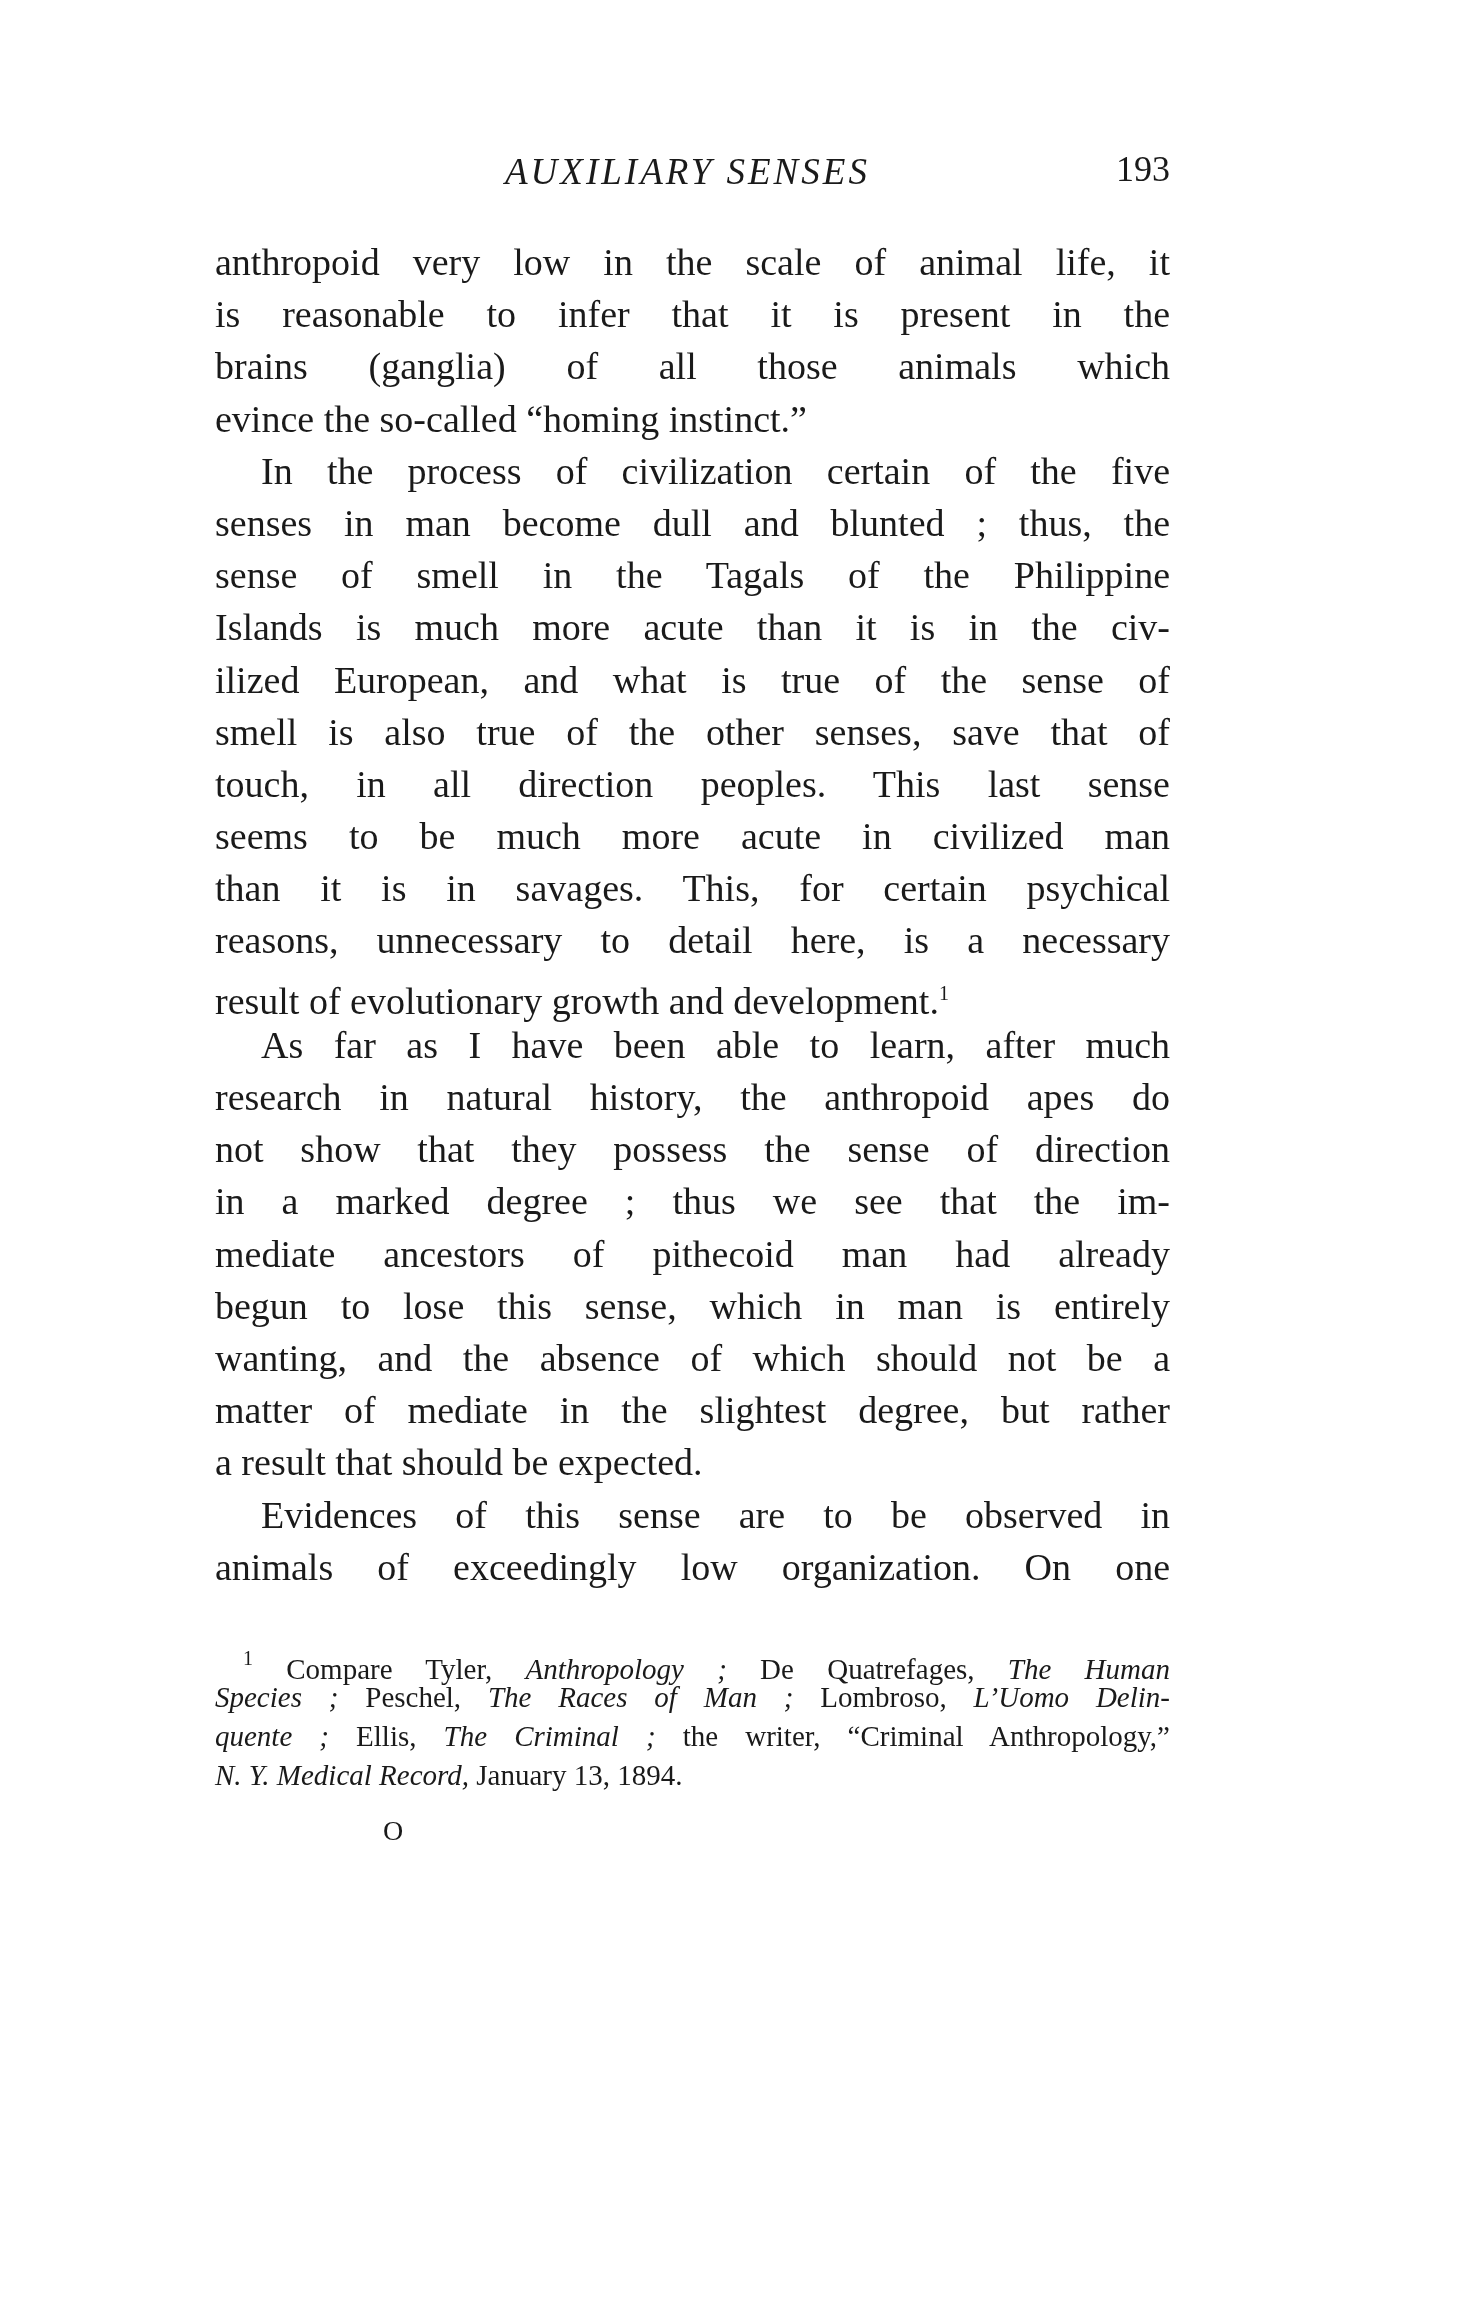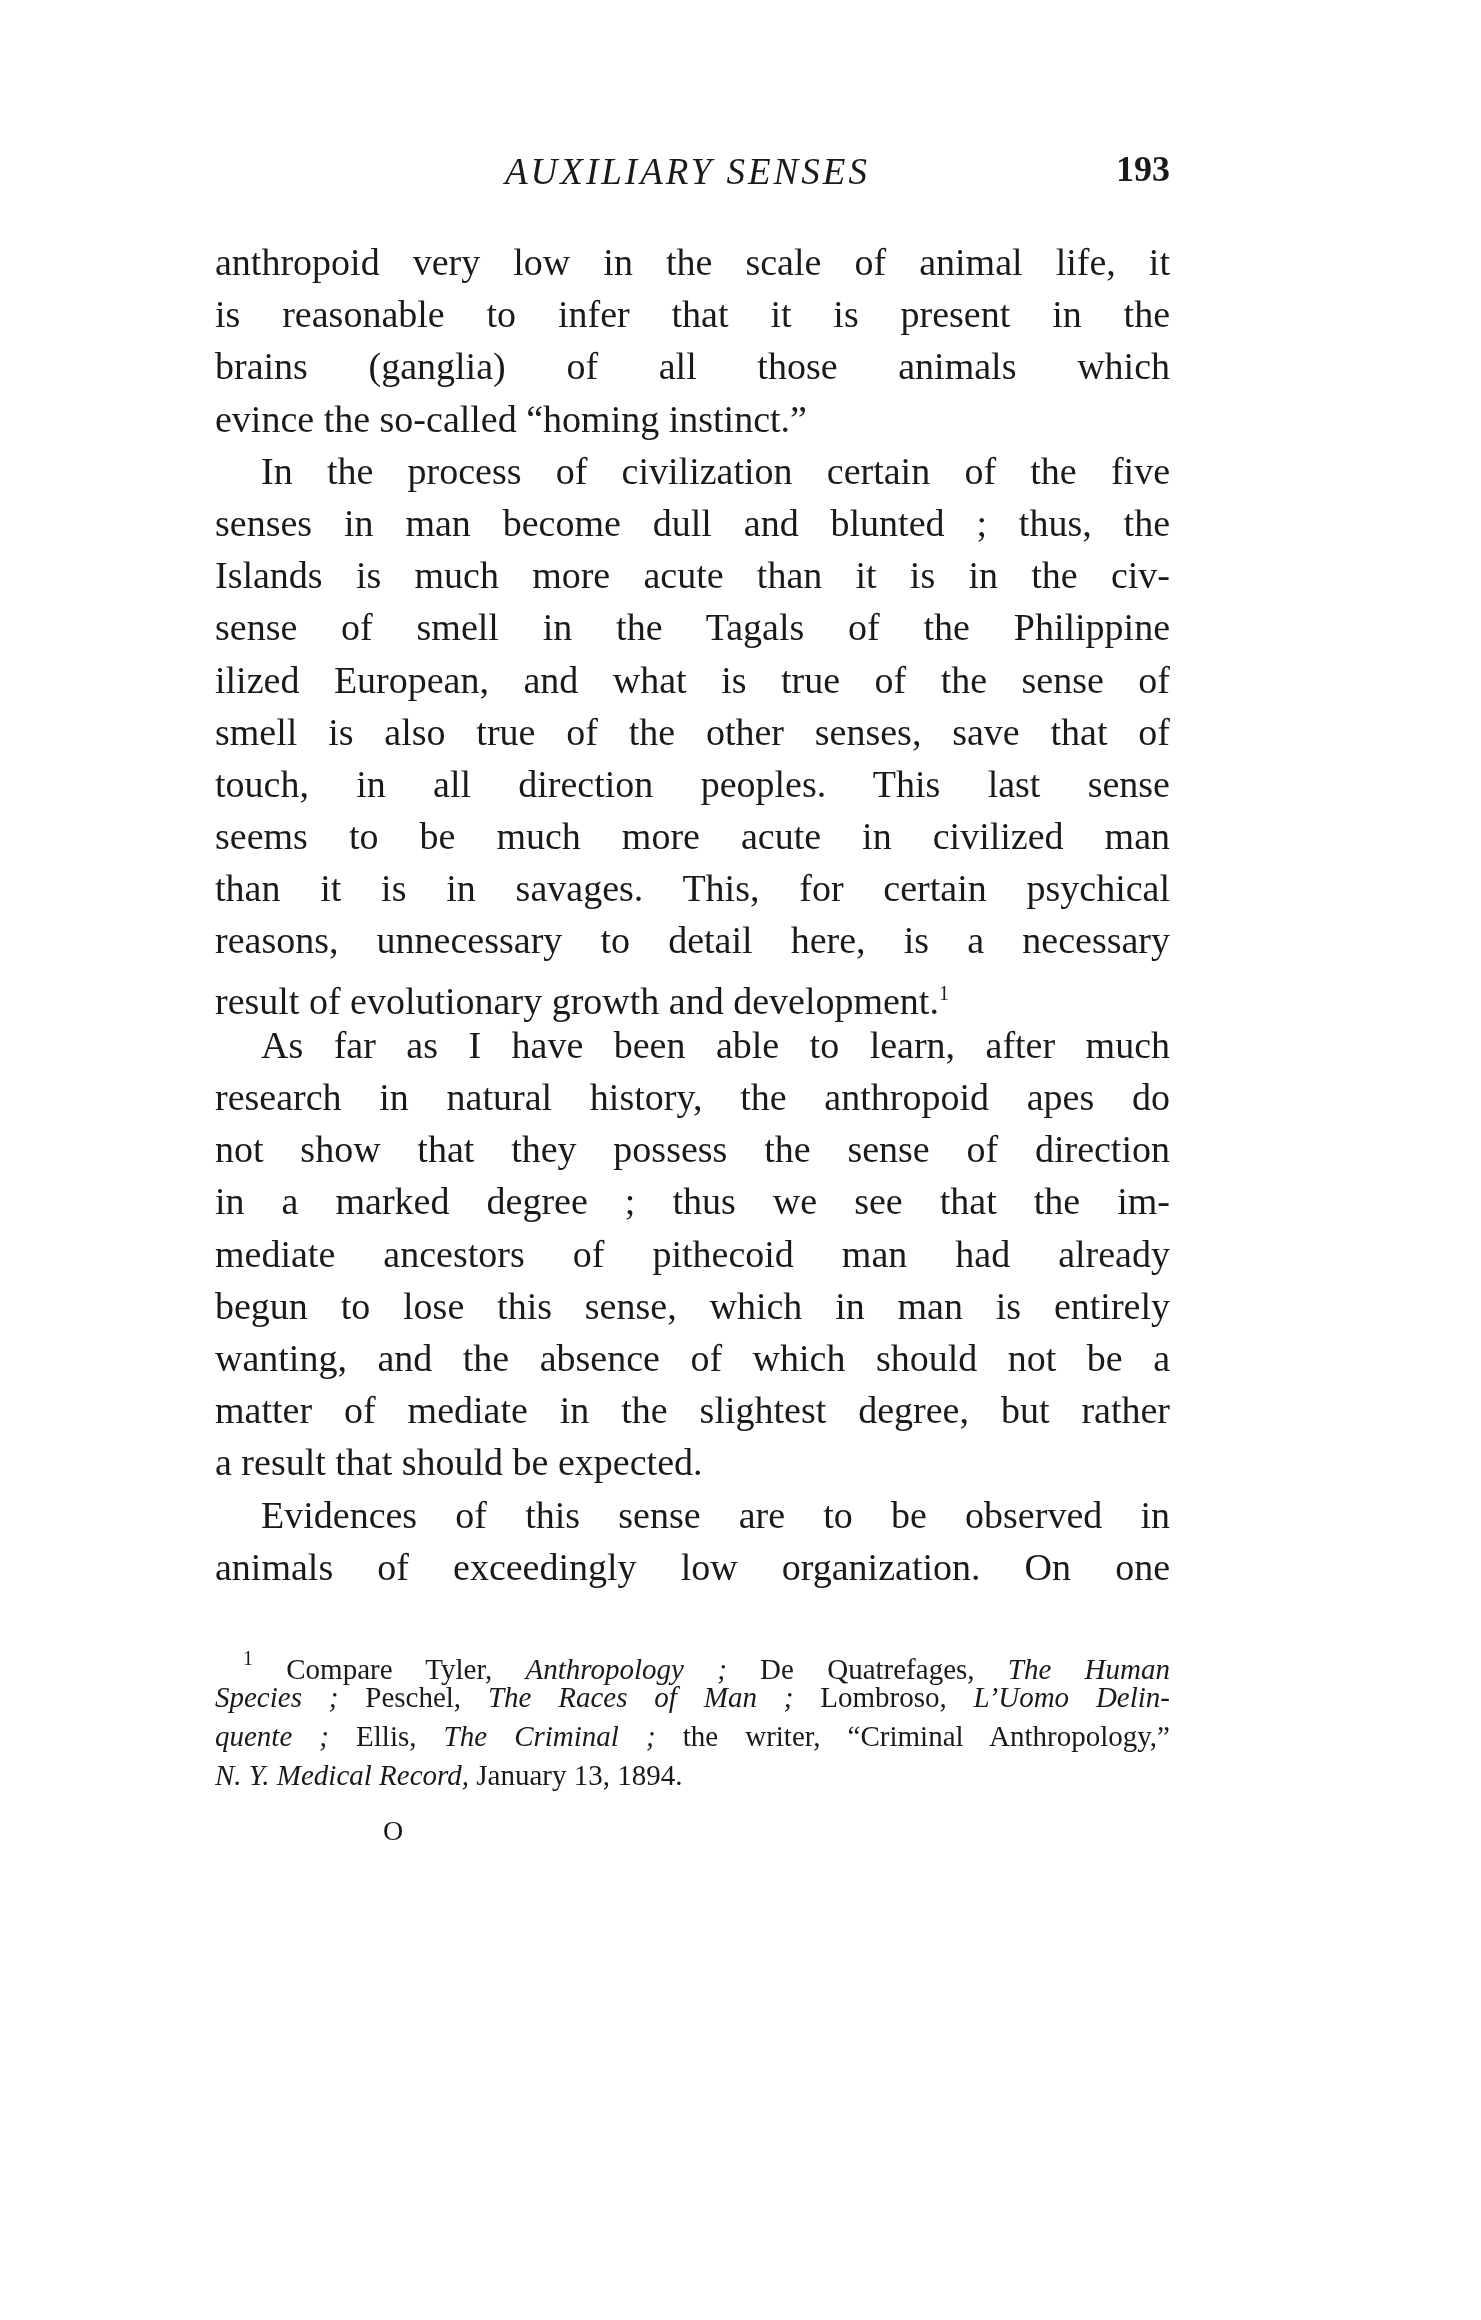--- a/index.html
+++ b/index.html
@@ -1,21 +1,21 @@
 <!DOCTYPE html>
 <html><head>
 <meta charset="utf-8">
 <style>
   html, body { margin: 0; padding: 0; background: #ffffff; }
   body { width: 1481px; height: 2320px; position: relative; overflow: hidden;
          font-family: "Liberation Serif", "DejaVu Serif", serif; color: #1a1a1a; }
   .running-head { position: absolute; top: 150px; left: 215px; width: 955px; height: 50px; }
   .running-title { position: absolute; left: 290px; top: 0; font-style: italic; font-size: 37px;
                    letter-spacing: 3px; }
-  .page-number { position: absolute; right: 0; top: -2px; font-size: 36px; font-weight: bold; text-align: center; }
+  .page-number { position: absolute; right: 0; top: -2px; font-size: 36px; font-weight: normal; text-align: center; }
   .body-text { position: absolute; top: 236px; left: 215px; width: 955px; }
   .line { display: block; height: 52.2px; line-height: 52.2px; font-size: 38px;
           text-align: justify; text-align-last: justify; white-space: nowrap; overflow: visible; }
   .line.last { text-align-last: left; }
   .line.indent { padding-left: 46px; }
   .footnotes { position: absolute; top: 1630px; left: 215px; width: 955px; }
   .fn-line { display: block; height: 39px; line-height: 56px; font-size: 29px;
              text-align: justify; text-align-last: justify; white-space: nowrap; }
   .fn-line.first { padding-left: 28px; }
   .fn-line.last { text-align-last: left; }
@@ -34,22 +34,22 @@
 <div class="body-text">
   <div>
     <span class="line">anthropoid very low in the scale of animal life, it</span>
     <span class="line">is reasonable to infer that it is present in the</span>
     <span class="line">brains (ganglia) of all those animals which</span>
     <span class="line last">evince the so-called “homing instinct.”</span>
   </div>
   <div>
     <span class="line indent">In the process of civilization certain of the five</span>
     <span class="line">senses in man become dull and blunted ; thus, the</span>
+    <span class="line">sense of smell in the Tagals of the Philippine</span>
     <span class="line">Islands is much more acute than it is in the civ-</span>
-    <span class="line">sense of smell in the Tagals of the Philippine</span>
     <span class="line">ilized European, and what is true of the sense of</span>
     <span class="line">smell is also true of the other senses, save that of</span>
     <span class="line">touch, in all direction peoples.  This last sense</span>
     <span class="line">seems to be much more acute in civilized man</span>
     <span class="line">than it is in savages.  This, for certain psychical</span>
     <span class="line">reasons, unnecessary to detail here, is a necessary</span>
     <span class="line last"><span>result of evolutionary growth and development.</span><span class="sup">1</span></span>
   </div>
   <div>
     <span class="line indent">As far as I have been able to learn, after much</span>

